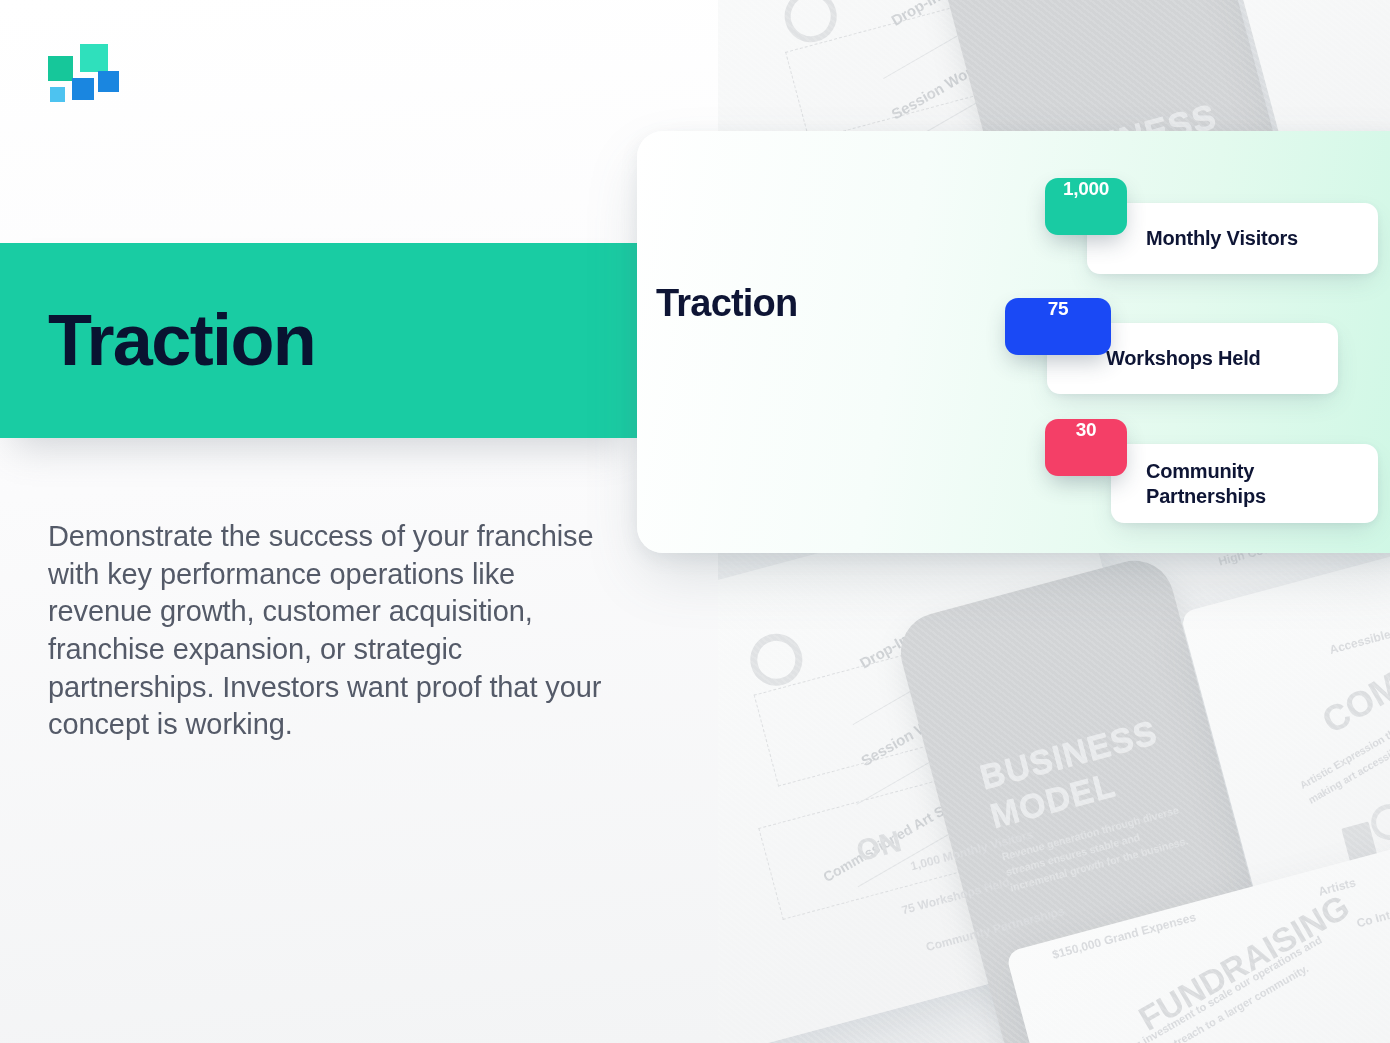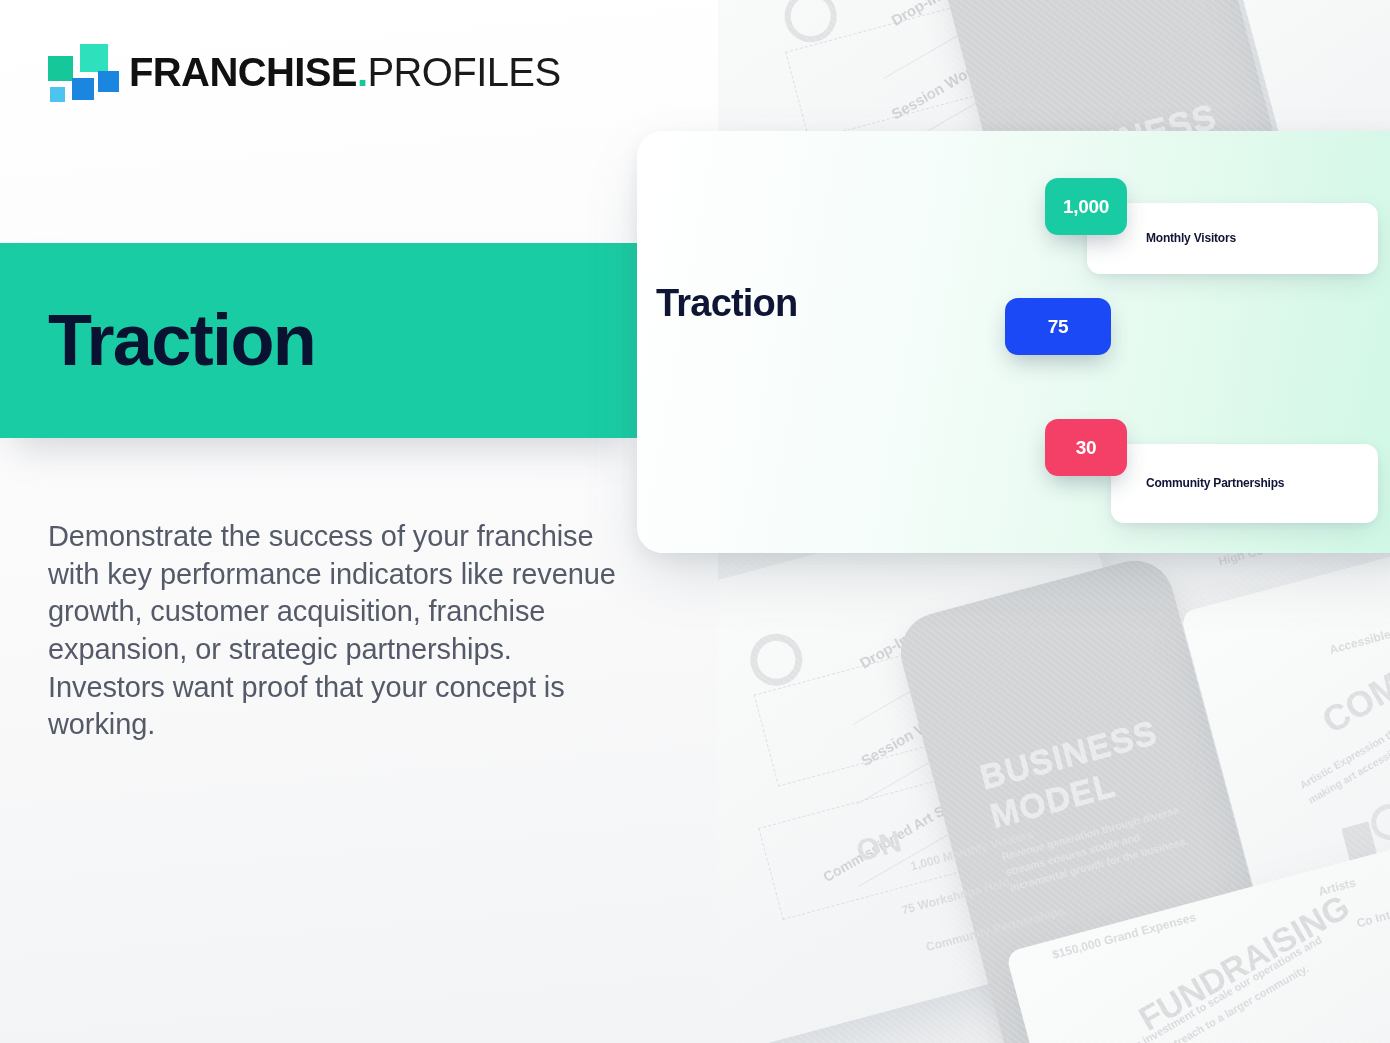--- a/index.html
+++ b/index.html
@@ -141,27 +141,27 @@
   
   .stat-row { position:absolute; }
   .stat-card {
     position:absolute;
     background:#ffffff;
     border-radius:13px;
     box-shadow:0 10px 26px -6px rgba(70,90,110,.18), 0 2px 6px rgba(70,90,110,.07);
     display:flex; align-items:center;
   }
   .stat-label {
-    font-size:12px; font-weight:800; color:#0e1535; letter-spacing:-0.2px;
+    font-size:20px; font-weight:800; color:#0e1535; letter-spacing:-0.2px;
     line-height:1.25;
   }
   .stat-badge {
     position:absolute;
     border-radius:13px;
-    display:flex; align-items:center; justify-content:center;
+    display:flex; align-items:flex-start; justify-content:center;
     color:#ffffff; font-weight:800; font-size:19px; letter-spacing:-0.3px;
     box-shadow:0 10px 22px -4px rgba(40,60,80,.30);
   }
 </style>
 </head>
 <body>
 
 <div id="bg-right">
 
   <div class="bgslide" style="left:-40px; top:-130px; width:470px; height:430px; transform:rotate(-15deg);">
@@ -249,48 +249,48 @@
 <div id="left-col">
 
   <div id="logo">
     <span id="logo-mark">
       <i style="left:0px;  top:12px; width:25px; height:25px; background:#16c79a;"></i>
       <i style="left:32px; top:0px;  width:28px; height:28px; background:#2fe0bc;"></i>
       <i style="left:24px; top:34px; width:22px; height:22px; background:#1a86e0;"></i>
       <i style="left:50px; top:27px; width:21px; height:21px; background:#1a86e0;"></i>
       <i style="left:2px;  top:43px; width:15px; height:15px; background:#4dc3f0;"></i>
     </span>
-    <span id="logo-text">
-      <span class="b">FRANCHISE</span><span class="dot" style="color:#16c79a;">.</span><span class="l">PROFILES</span>
-    </span>
   </div>
 
   <div id="banner">
     <div id="banner-title">Traction</div>
   </div>
 
-  <p id="body-copy">Demonstrate the success of your franchise with key performance indicators like revenue growth, customer acquisition, franchise expansion, or strategic partnerships. Investors want proof that your concept is working.</p>
+  <p id="body-copy">Demonstrate the success of your franchise with key performance operations like revenue growth, customer acquisition, franchise expansion, or strategic partnerships. Investors want proof that your concept is working.</p>
 </div>
 
 <div id="panel">
 
   <div id="panel-left">
     <div id="panel-title">Traction</div>
   </div>
 
   <div class="stat-row" style="left:408px; top:47px; width:400px; height:96px;">
     <div class="stat-card" style="left:42px; top:25px; width:291px; height:71px; padding-left:59px;">
       <span class="stat-label">Monthly Visitors</span>
     </div>
     <div class="stat-badge" style="left:0px; top:0px; width:82px; height:57px; background:#19cba3;">
       <span>1,000</span>
     </div>
   </div>
 
   <div class="stat-row" style="left:368px; top:167px; width:400px; height:96px;">
+    <div class="stat-card" style="left:42px; top:25px; width:291px; height:71px; padding-left:59px;">
+      <span class="stat-label">Workshops Held</span>
+    </div>
     <div class="stat-badge" style="left:0px; top:0px; width:106px; height:57px; background:#1a49f5;">
       <span>75</span>
     </div>
   </div>
 
   <div class="stat-row" style="left:408px; top:288px; width:400px; height:100px;">
     <div class="stat-card" style="left:66px; top:25px; width:267px; height:79px; padding-left:35px;">
       <span class="stat-label" style="white-space:pre-line;">Community Partnerships</span>
     </div>
     <div class="stat-badge" style="left:0px; top:0px; width:82px; height:57px; background:#f43f67;">

